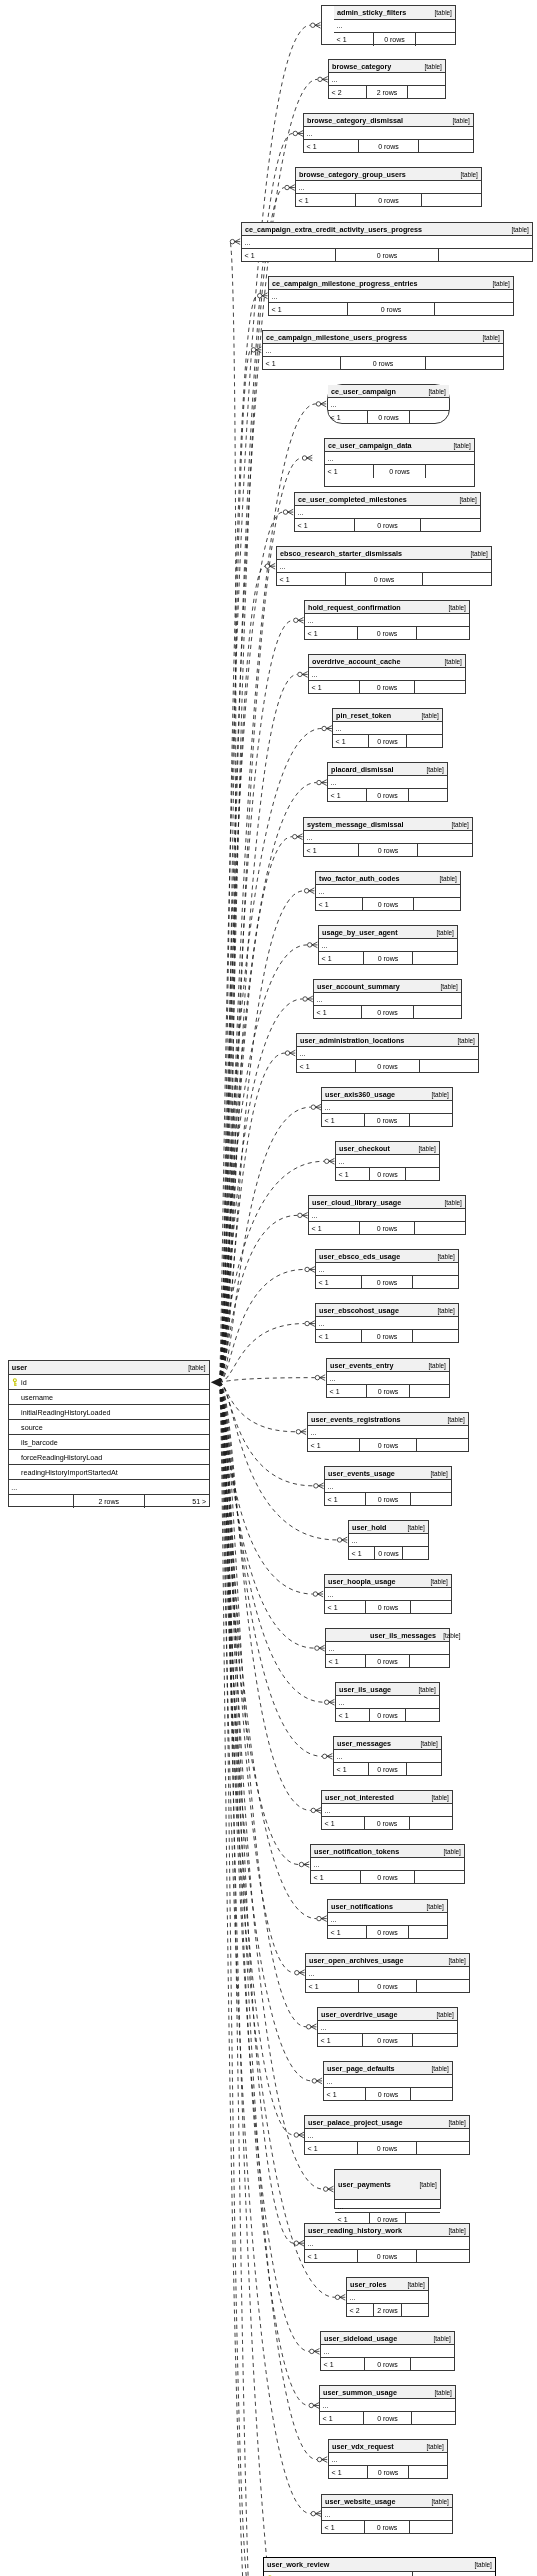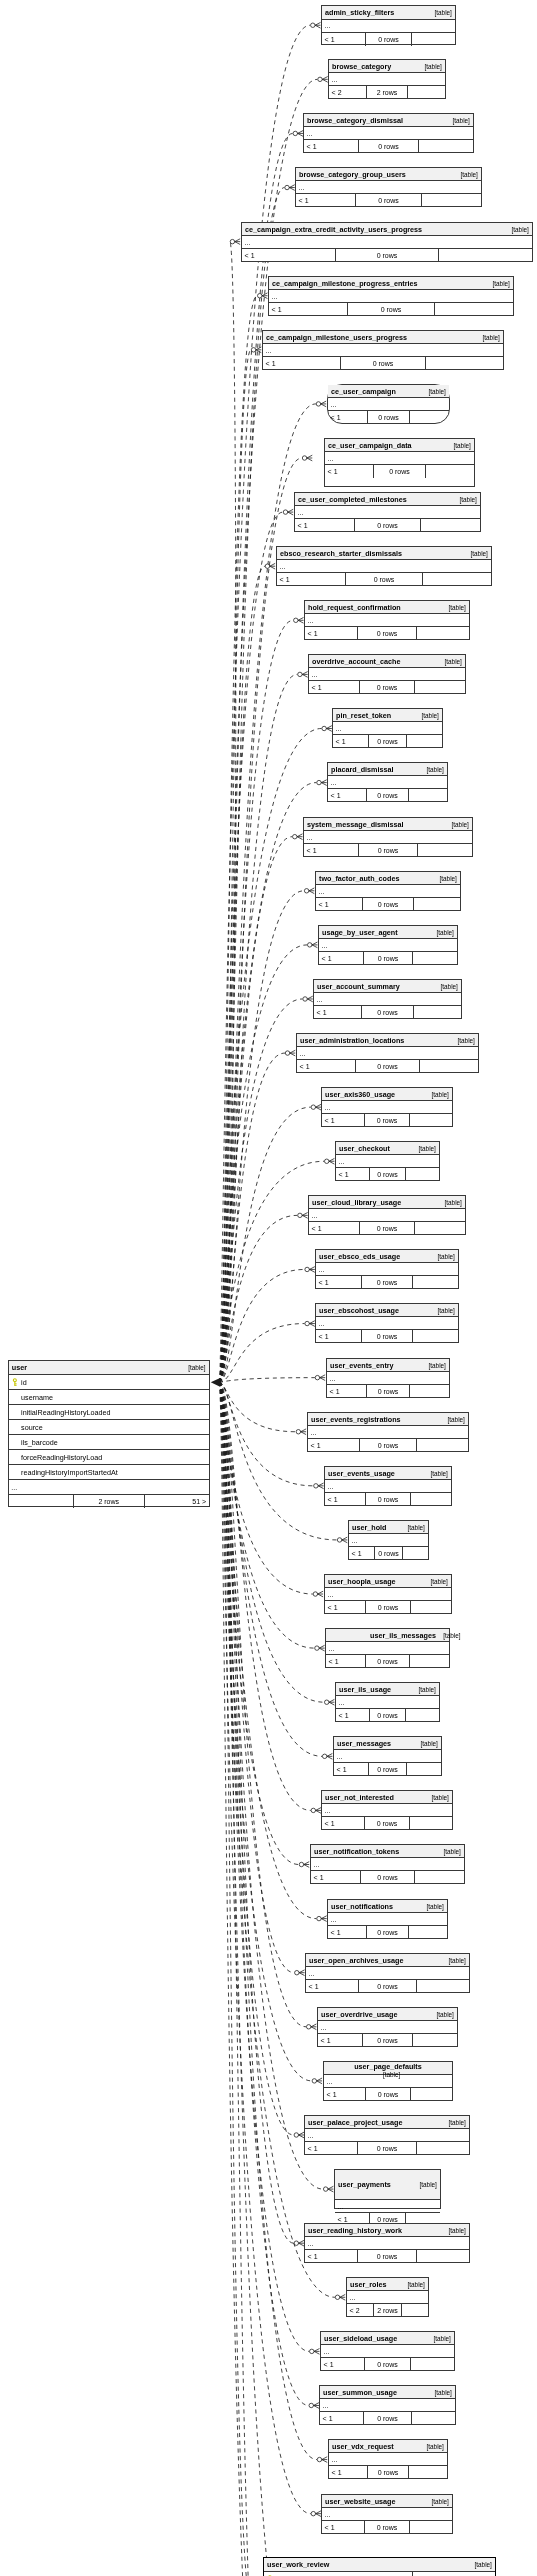--- a/index.html
+++ b/index.html
@@ -328,21 +328,21 @@
         </div>
         <div class="erow" style="height: 15px;">
           <span class="ellipsis-text">...</span>
         </div>
         <div class="tfoot" style="height: 13.4px;">
           <div class="fc fc1"></div>
           <div class="fc fc2">2 rows</div>
           <div class="fc fc3">51 &gt;</div>
         </div>
       </div>
-      <div class="tbox" style="left: 321px; top: 5.2px; width: 135px; height: 40px;">
+      <div class="tbox" style="left: 321px; top: 5.2px; width: 135px; height: 40px; padding-left: 12px;">
         <div class="thead" style="height: 13.4px;">
           <span class="tname">admin_sticky_filters</span>
           <span class="ttag">[table]</span>
         </div>
         <div class="erow" style="height: 13px;">
           <span class="ellipsis-text">...</span>
         </div>
         <div class="tfoot" style="height: 13px;">
           <div class="fc fc1">&lt; 1</div>
           <div class="fc fc2">0 rows</div>
@@ -861,21 +861,21 @@
         <div class="erow" style="height: 13px;">
           <span class="ellipsis-text">...</span>
         </div>
         <div class="tfoot" style="height: 13px;">
           <div class="fc fc1">&lt; 1</div>
           <div class="fc fc2">0 rows</div>
           <div class="fc fc3"></div>
         </div>
       </div>
       <div class="tbox" style="left: 323px; top: 2061px; width: 130px; height: 40px;">
-        <div class="thead" style="height: 13.4px; flex-direction: column;">
+        <div class="thead" style="height: 13.4px;">
           <span class="tname">user_page_defaults</span>
           <span class="ttag">[table]</span>
         </div>
         <div class="erow" style="height: 13px;">
           <span class="ellipsis-text">...</span>
         </div>
         <div class="tfoot" style="height: 13px;">
           <div class="fc fc1">&lt; 1</div>
           <div class="fc fc2">0 rows</div>
           <div class="fc fc3"></div>

